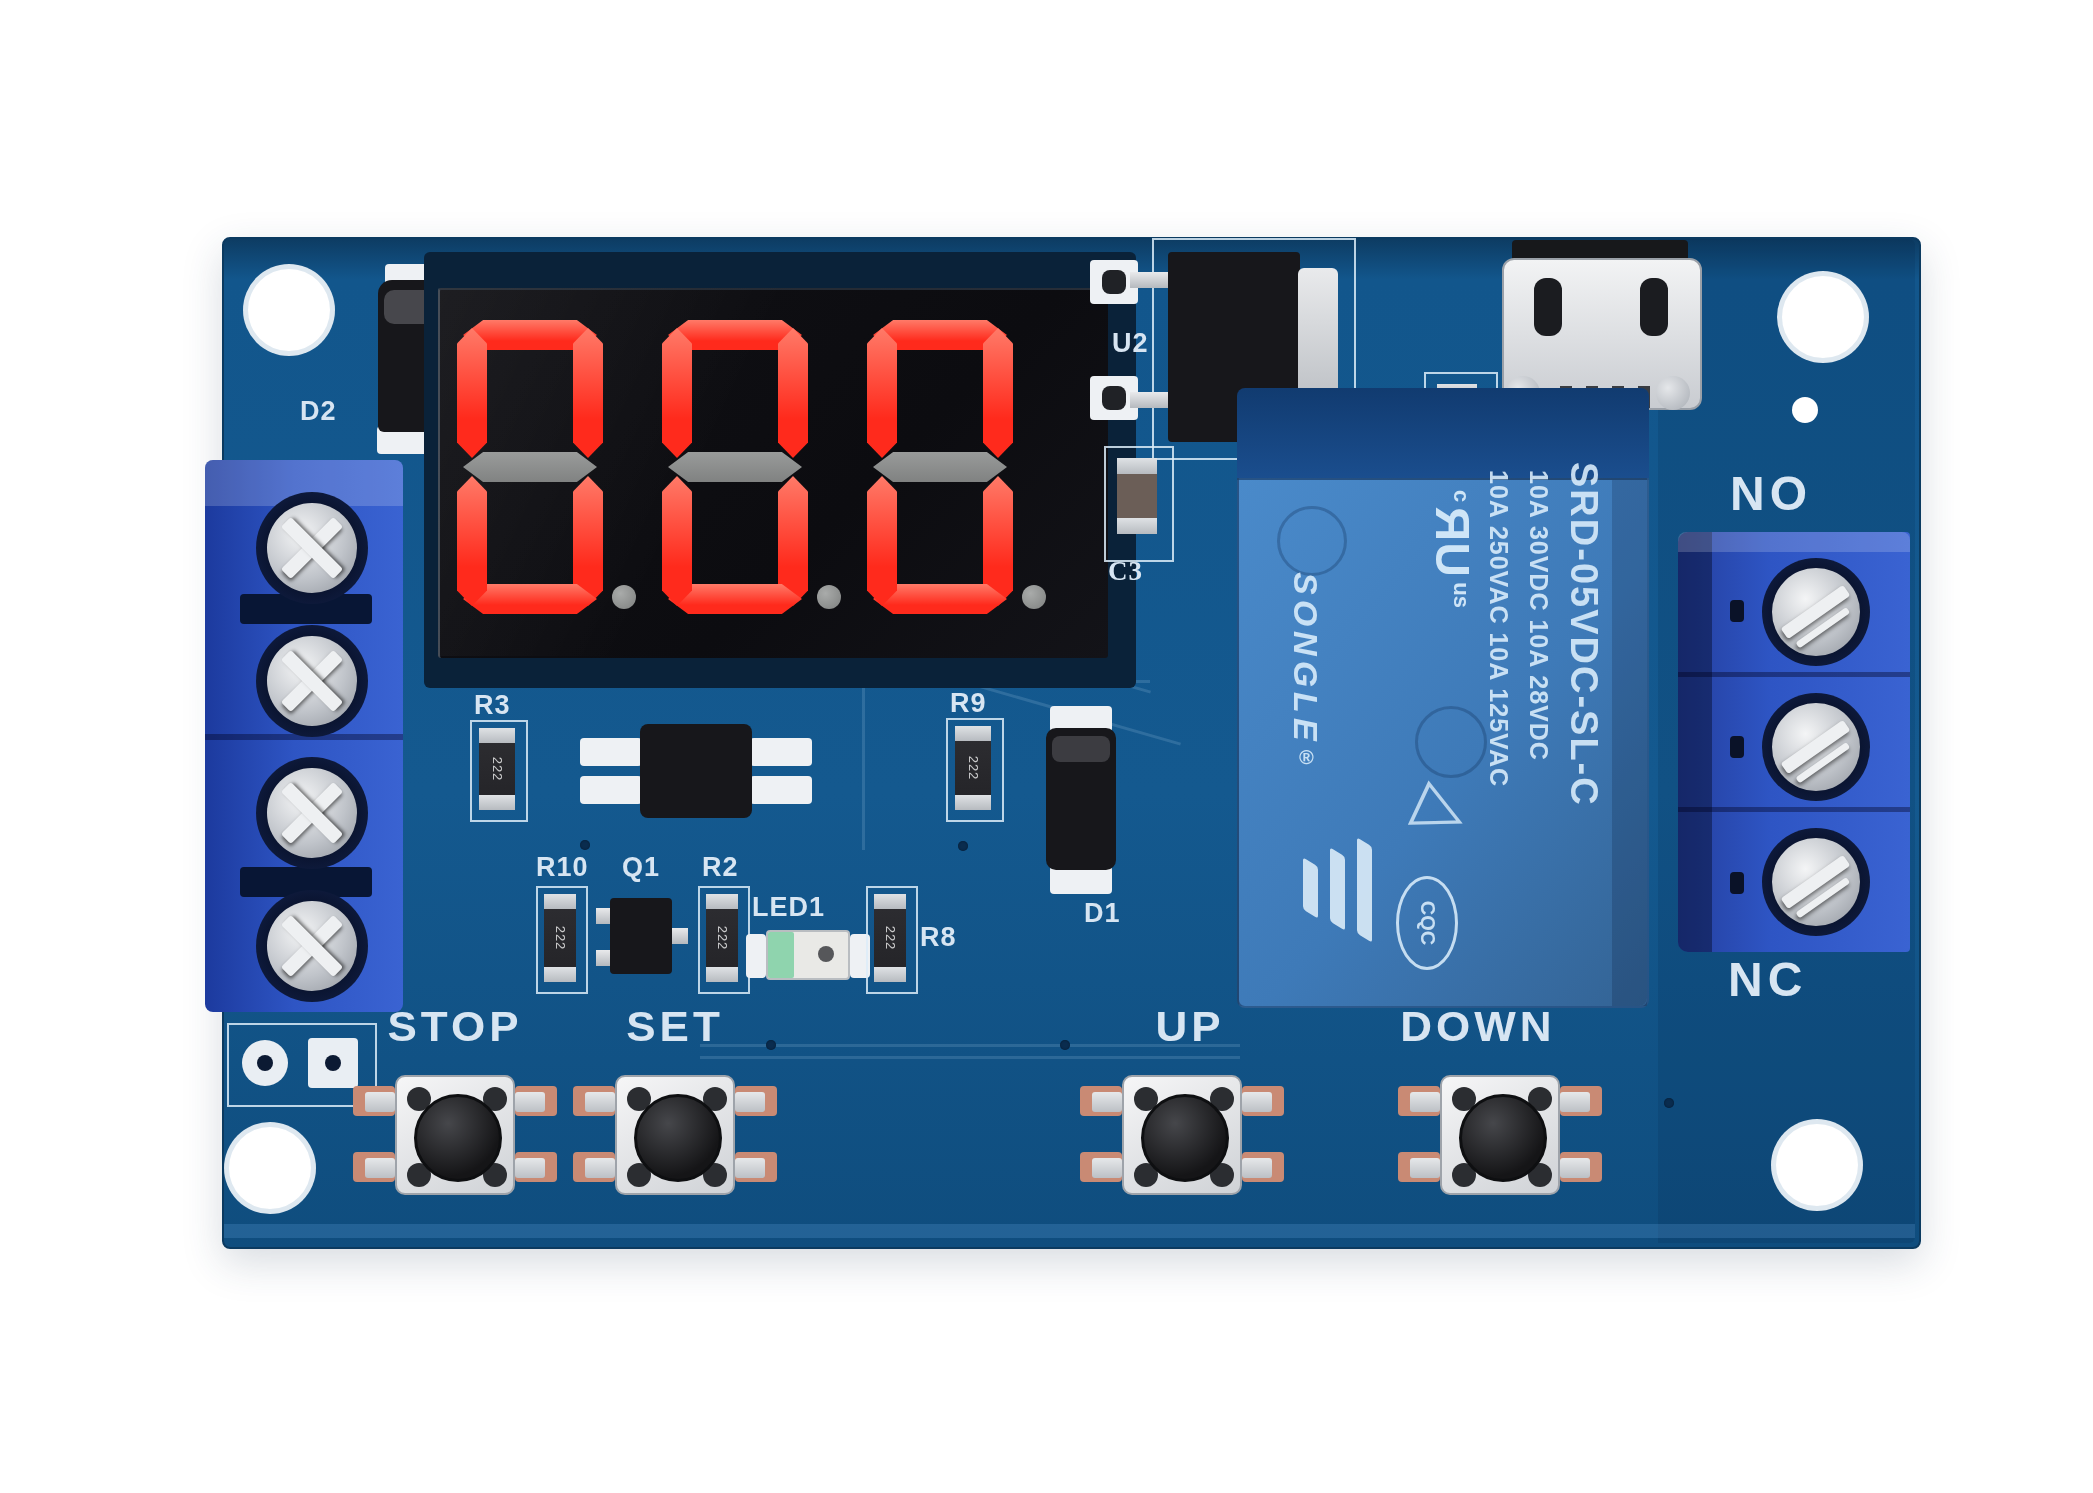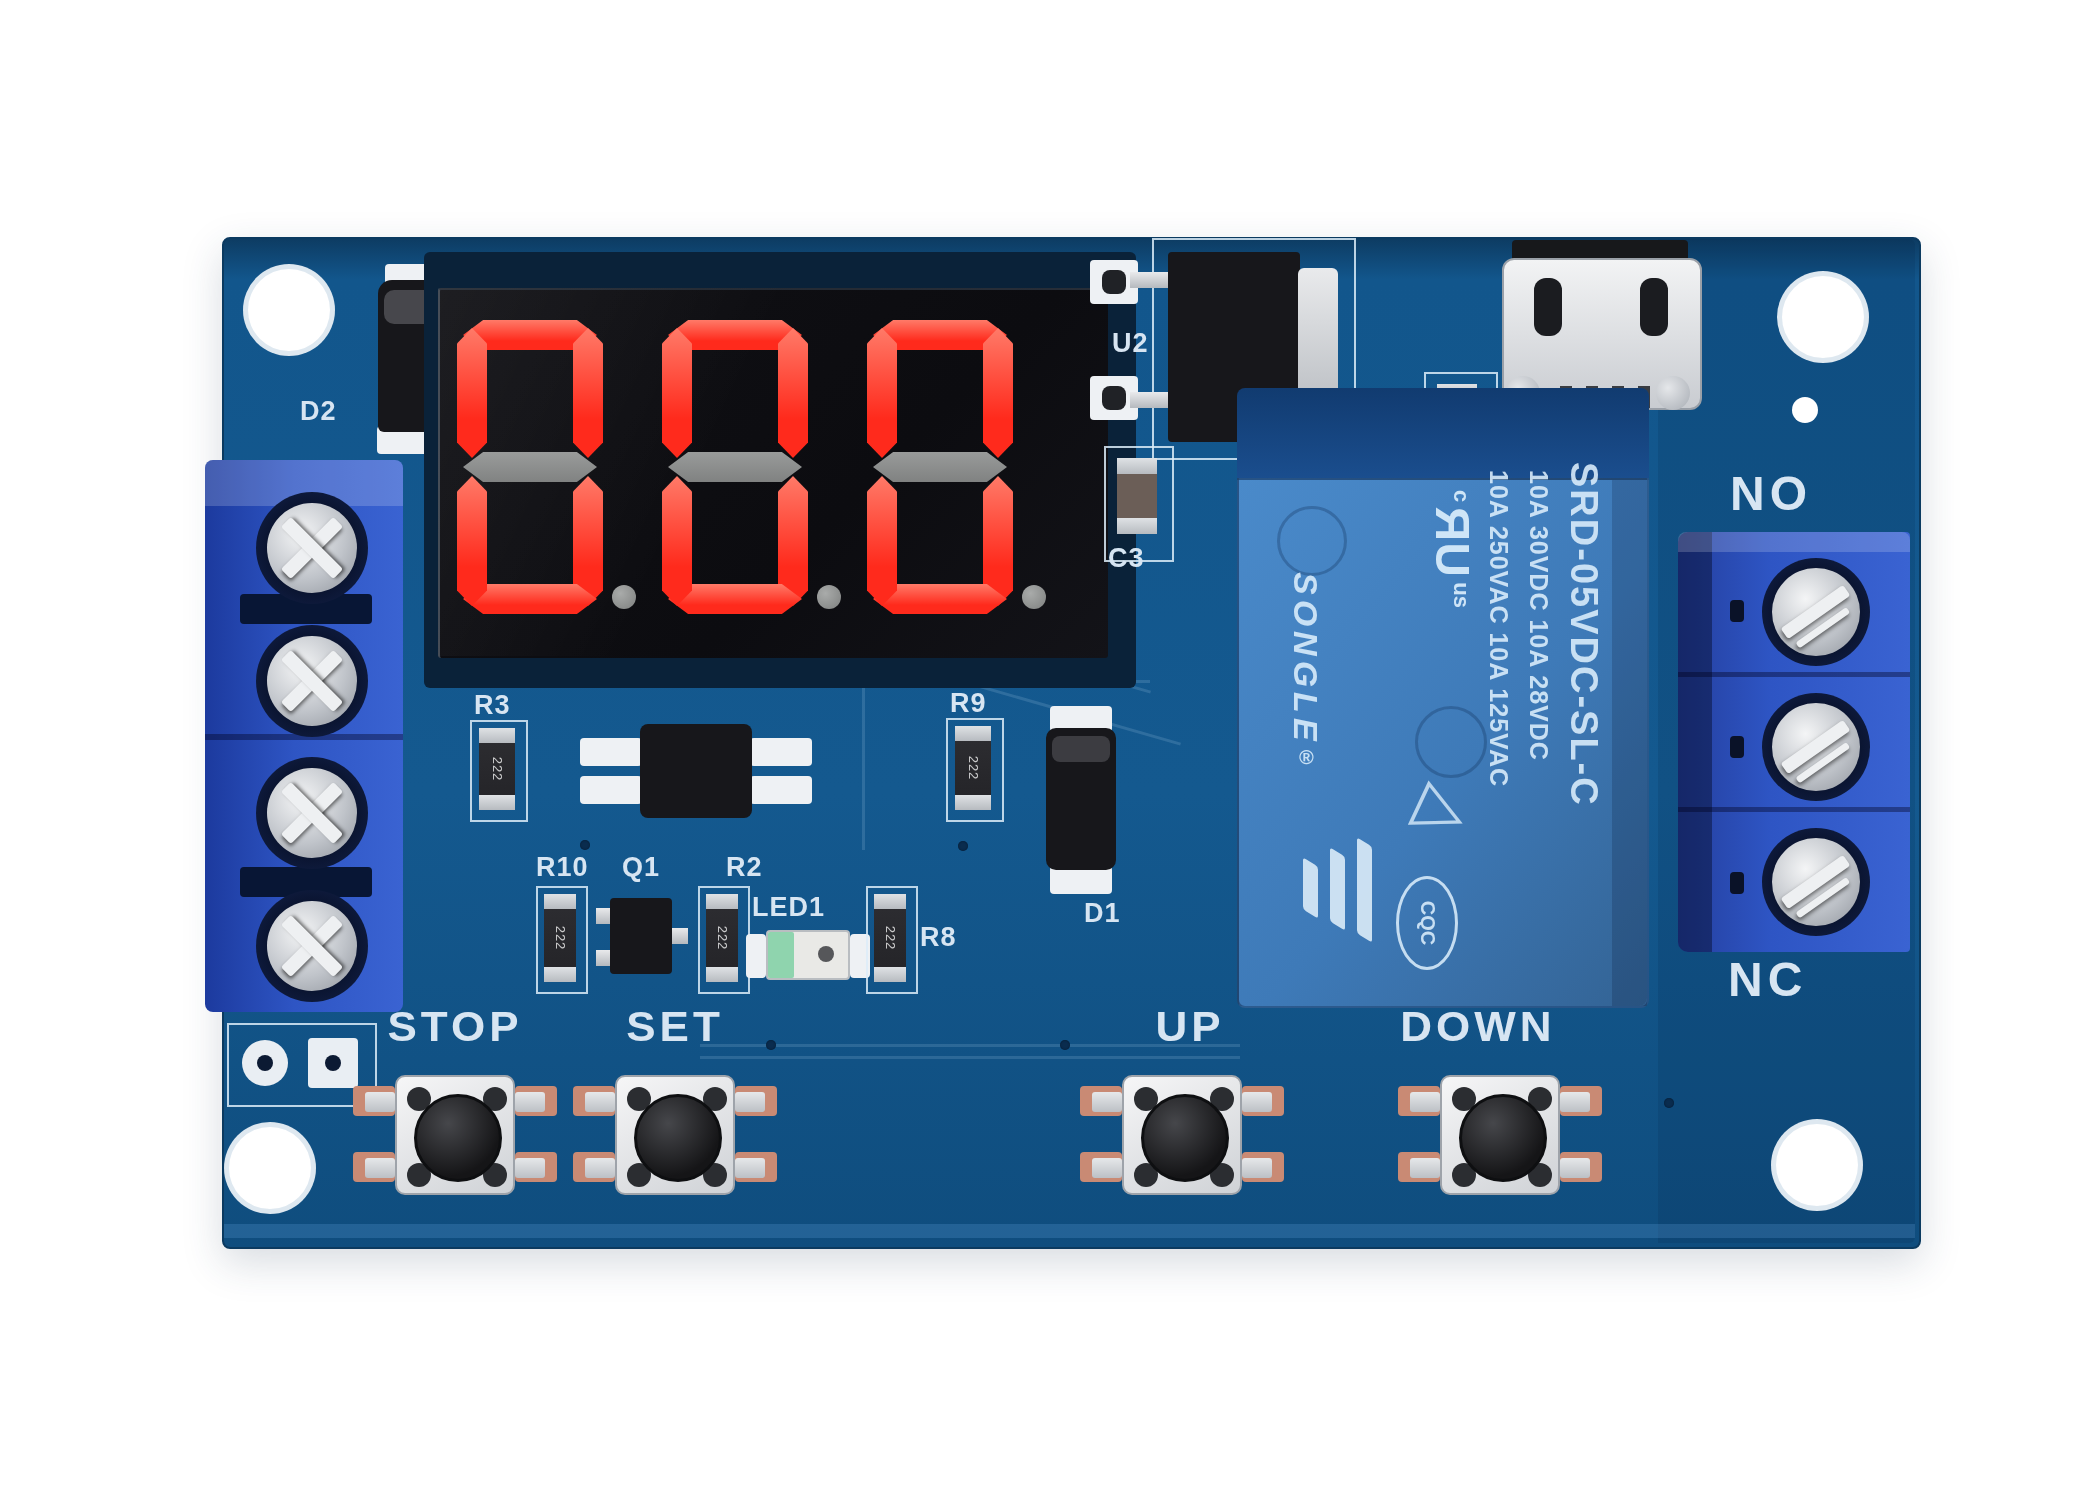--- a/index.html
+++ b/index.html
@@ -219,21 +219,21 @@
     <div class="rend abs" style="left:0;top:0;width:40px;height:15px;"></div>
     <div class="rend abs" style="left:0;top:49px;width:40px;height:15px;"></div>
   </div>
   <div class="abs silk lbl" style="left:1480px;top:428px;">C4</div>
 
   <div class="abs silkbox" style="left:1104px;top:446px;width:66px;height:112px;"></div>
   <div class="abs" style="left:1117px;top:458px;width:40px;height:76px;background:#6b5e57;border-radius:3px;">
     <div class="rend abs" style="left:0;top:0;width:40px;height:16px;"></div>
     <div class="rend abs" style="left:0;top:60px;width:40px;height:16px;"></div>
   </div>
-  <div class="abs silk lbl" style="left:1108px;top:543px;">C3</div>
+  <div class="abs silk lbl" style="left:1108px;top:556px;font-family:Liberation Serif, serif;">C3</div>
 
   <div class="abs silk lbl" style="left:474px;top:690px;">R3</div>
   <div class="abs silkbox" style="left:470px;top:720px;width:54px;height:98px;"></div>
   <div class="abs rbody" style="left:479px;top:728px;width:36px;height:82px;">
     <div class="rend abs" style="left:0;top:0;width:36px;height:15px;"></div>
     <div class="rend abs" style="left:0;top:67px;width:36px;height:15px;"></div>
     <span class="rmark">222</span>
   </div>
 
   <div class="abs pad" style="left:580px;top:738px;width:62px;height:28px;"></div>
@@ -264,21 +264,21 @@
     <div class="rend abs" style="left:0;top:73px;width:32px;height:15px;"></div>
     <span class="rmark">222</span>
   </div>
 
   <div class="abs silk lbl" style="left:622px;top:852px;">Q1</div>
   <div class="abs silver" style="left:596px;top:908px;width:20px;height:16px;"></div>
   <div class="abs silver" style="left:596px;top:950px;width:20px;height:16px;"></div>
   <div class="abs silver" style="left:668px;top:928px;width:20px;height:16px;"></div>
   <div class="abs chip" style="left:610px;top:898px;width:62px;height:76px;"></div>
 
-  <div class="abs silk lbl" style="left:726px;top:852px;">R2</div>
+  <div class="abs silk lbl" style="left:702px;top:852px;">R2</div>
   <div class="abs silkbox" style="left:698px;top:886px;width:48px;height:104px;"></div>
   <div class="abs rbody" style="left:706px;top:894px;width:32px;height:88px;">
     <div class="rend abs" style="left:0;top:0;width:32px;height:15px;"></div>
     <div class="rend abs" style="left:0;top:73px;width:32px;height:15px;"></div>
     <span class="rmark">222</span>
   </div>
 
   <div class="abs silk lbl" style="left:752px;top:892px;">LED1</div>
   <div class="abs pad" style="left:746px;top:934px;width:20px;height:44px;"></div>
   <div class="abs pad" style="left:850px;top:934px;width:20px;height:44px;"></div>

